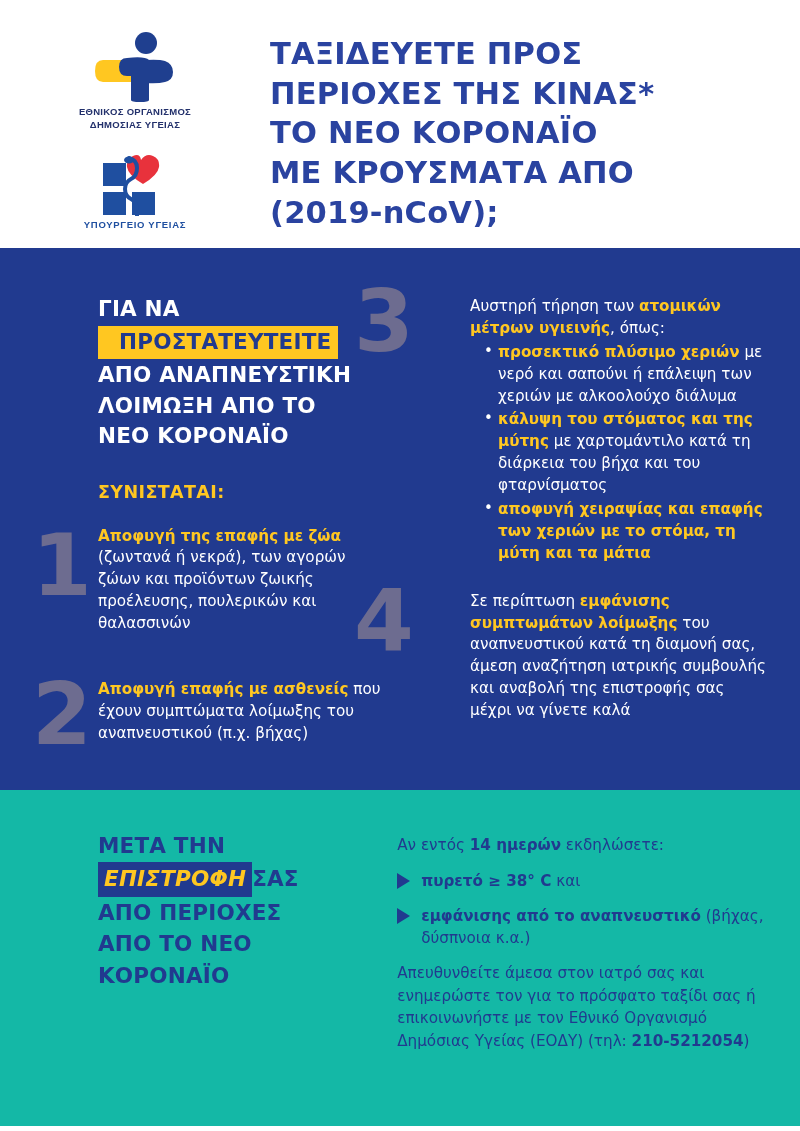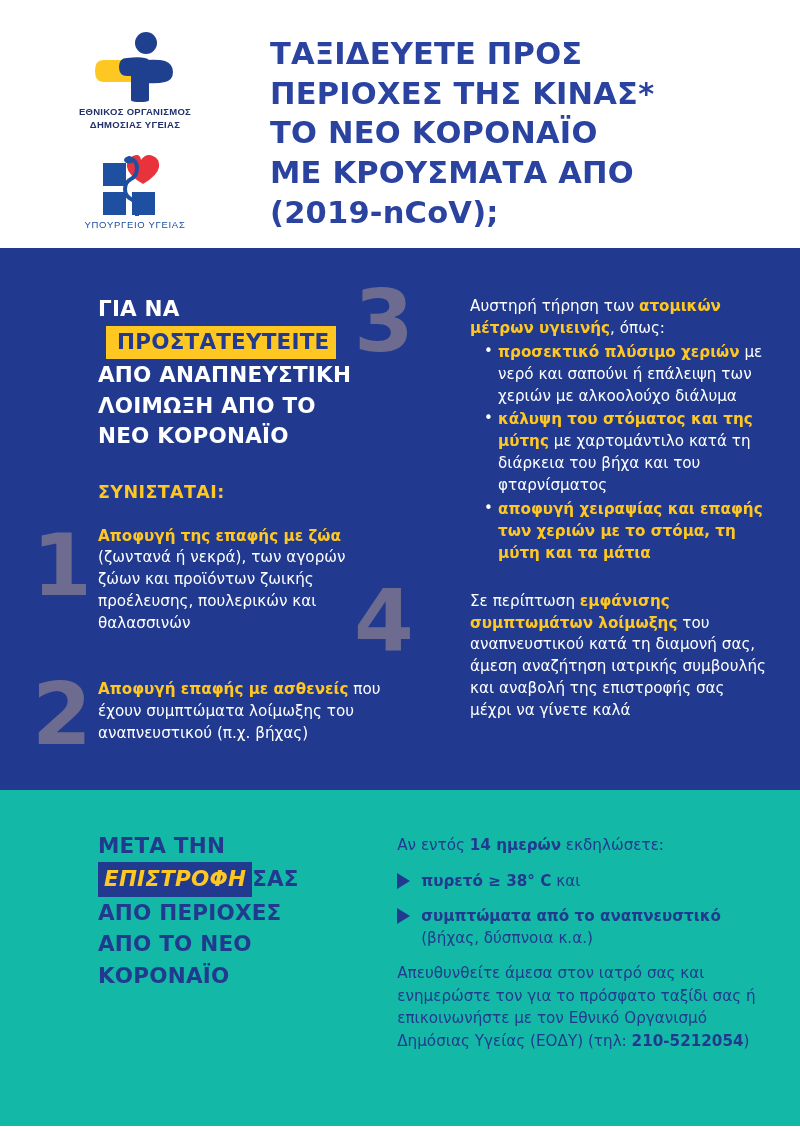--- a/index.html
+++ b/index.html
@@ -38,21 +38,21 @@
     line-height:1.35;
     margin-top:4px;
     font-family:"Liberation Sans", sans-serif;
   }
   .logo-moh { display:flex; flex-direction:column; align-items:center; margin-top:22px; }
   .logo-moh-mark { width:92px; height:62px; }
   .logo-moh-text {
     text-align:center;
     color:#1f4fa0;
     font-size:9.5px;
-    font-weight:normal;
+    font-weight:bold;
     letter-spacing:0.7px;
     margin-top:3px;
     font-family:"Liberation Sans", sans-serif;
   }
 
   .title {
     flex:1;
     color:#2a43a0;
     font-size:30.5px;
     font-weight:bold;
@@ -80,22 +80,22 @@
     color:#ffffff;
     font-size:21.5px;
     font-weight:bold;
     line-height:1.42;
     letter-spacing:0.2px;
   }
   .hl-yellow {
     display:inline-block;
     background:#ffc721;
     color:#213a8f;
-    padding:1px 7px 2px 11px;
-    margin:1px 8px;
+    padding:1px 7px 2px 21px;
+    margin:1px 0;
   }
   .synistatai {
     color:#ffc721;
     font-size:17.5px;
     font-weight:bold;
     letter-spacing:0.4px;
     margin-top:30px;
   }
 
   .item { position:relative; display:flex; }
@@ -326,21 +326,21 @@
       <span>Αν εντός </span><b>14 ημερών</b><span> εκδηλώσετε:</span>
     </div>
 
     <ul class="arrow-list">
       <li>
         <span class="tri"></span>
         <b>πυρετό ≥ 38° C</b><span> και</span>
       </li>
       <li>
         <span class="tri"></span>
-        <b>συμπτώματα από το αναπνευστικό</b><span> (βήχας, δύσπνοια κ.α.)</span>
+        <b>εμφάνισης από το αναπνευστικό</b><span> (βήχας, δύσπνοια κ.α.)</span>
       </li>
     </ul>
 
     <div class="y-para">
       <span>Απευθυνθείτε άμεσα στον ιατρό σας και ενημερώστε τον για το πρόσφατο ταξίδι σας ή επικοινωνήστε με τον Εθνικό Οργανισμό Δημόσιας Υγείας (ΕΟΔΥ) (τηλ: </span><b>210-5212054</b><span>)</span>
     </div>
 
   </div>
 
 </div>

